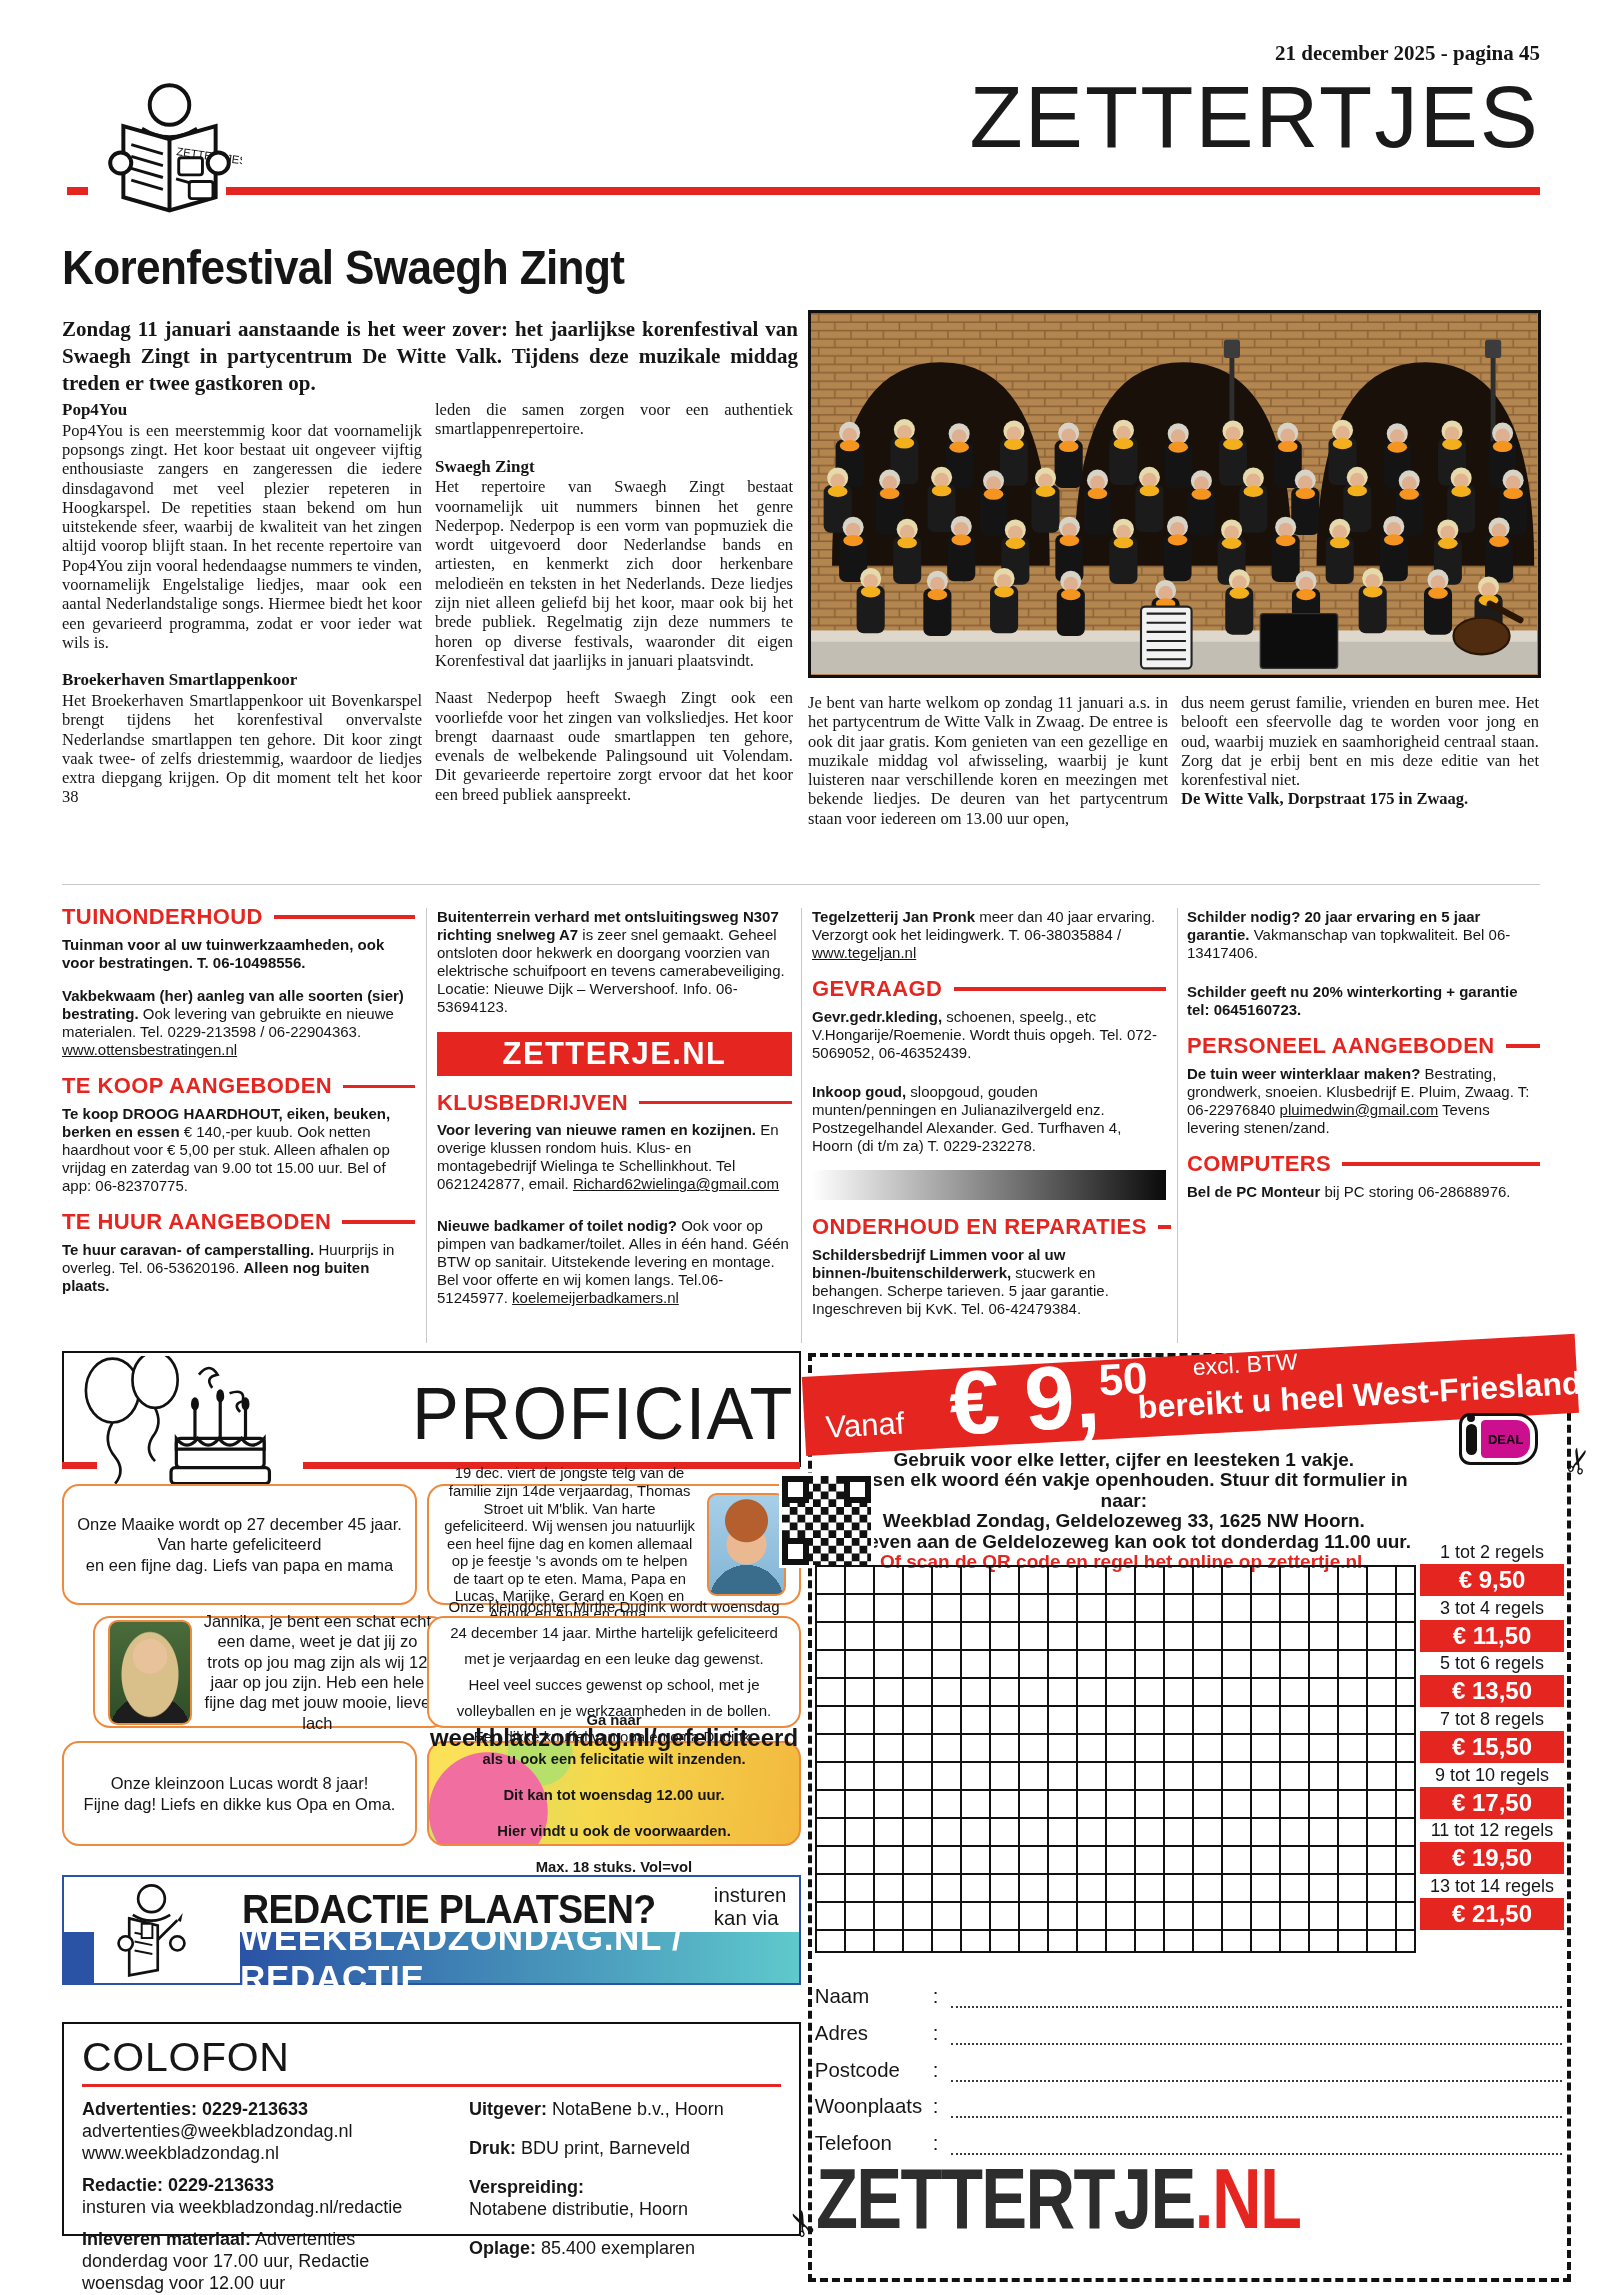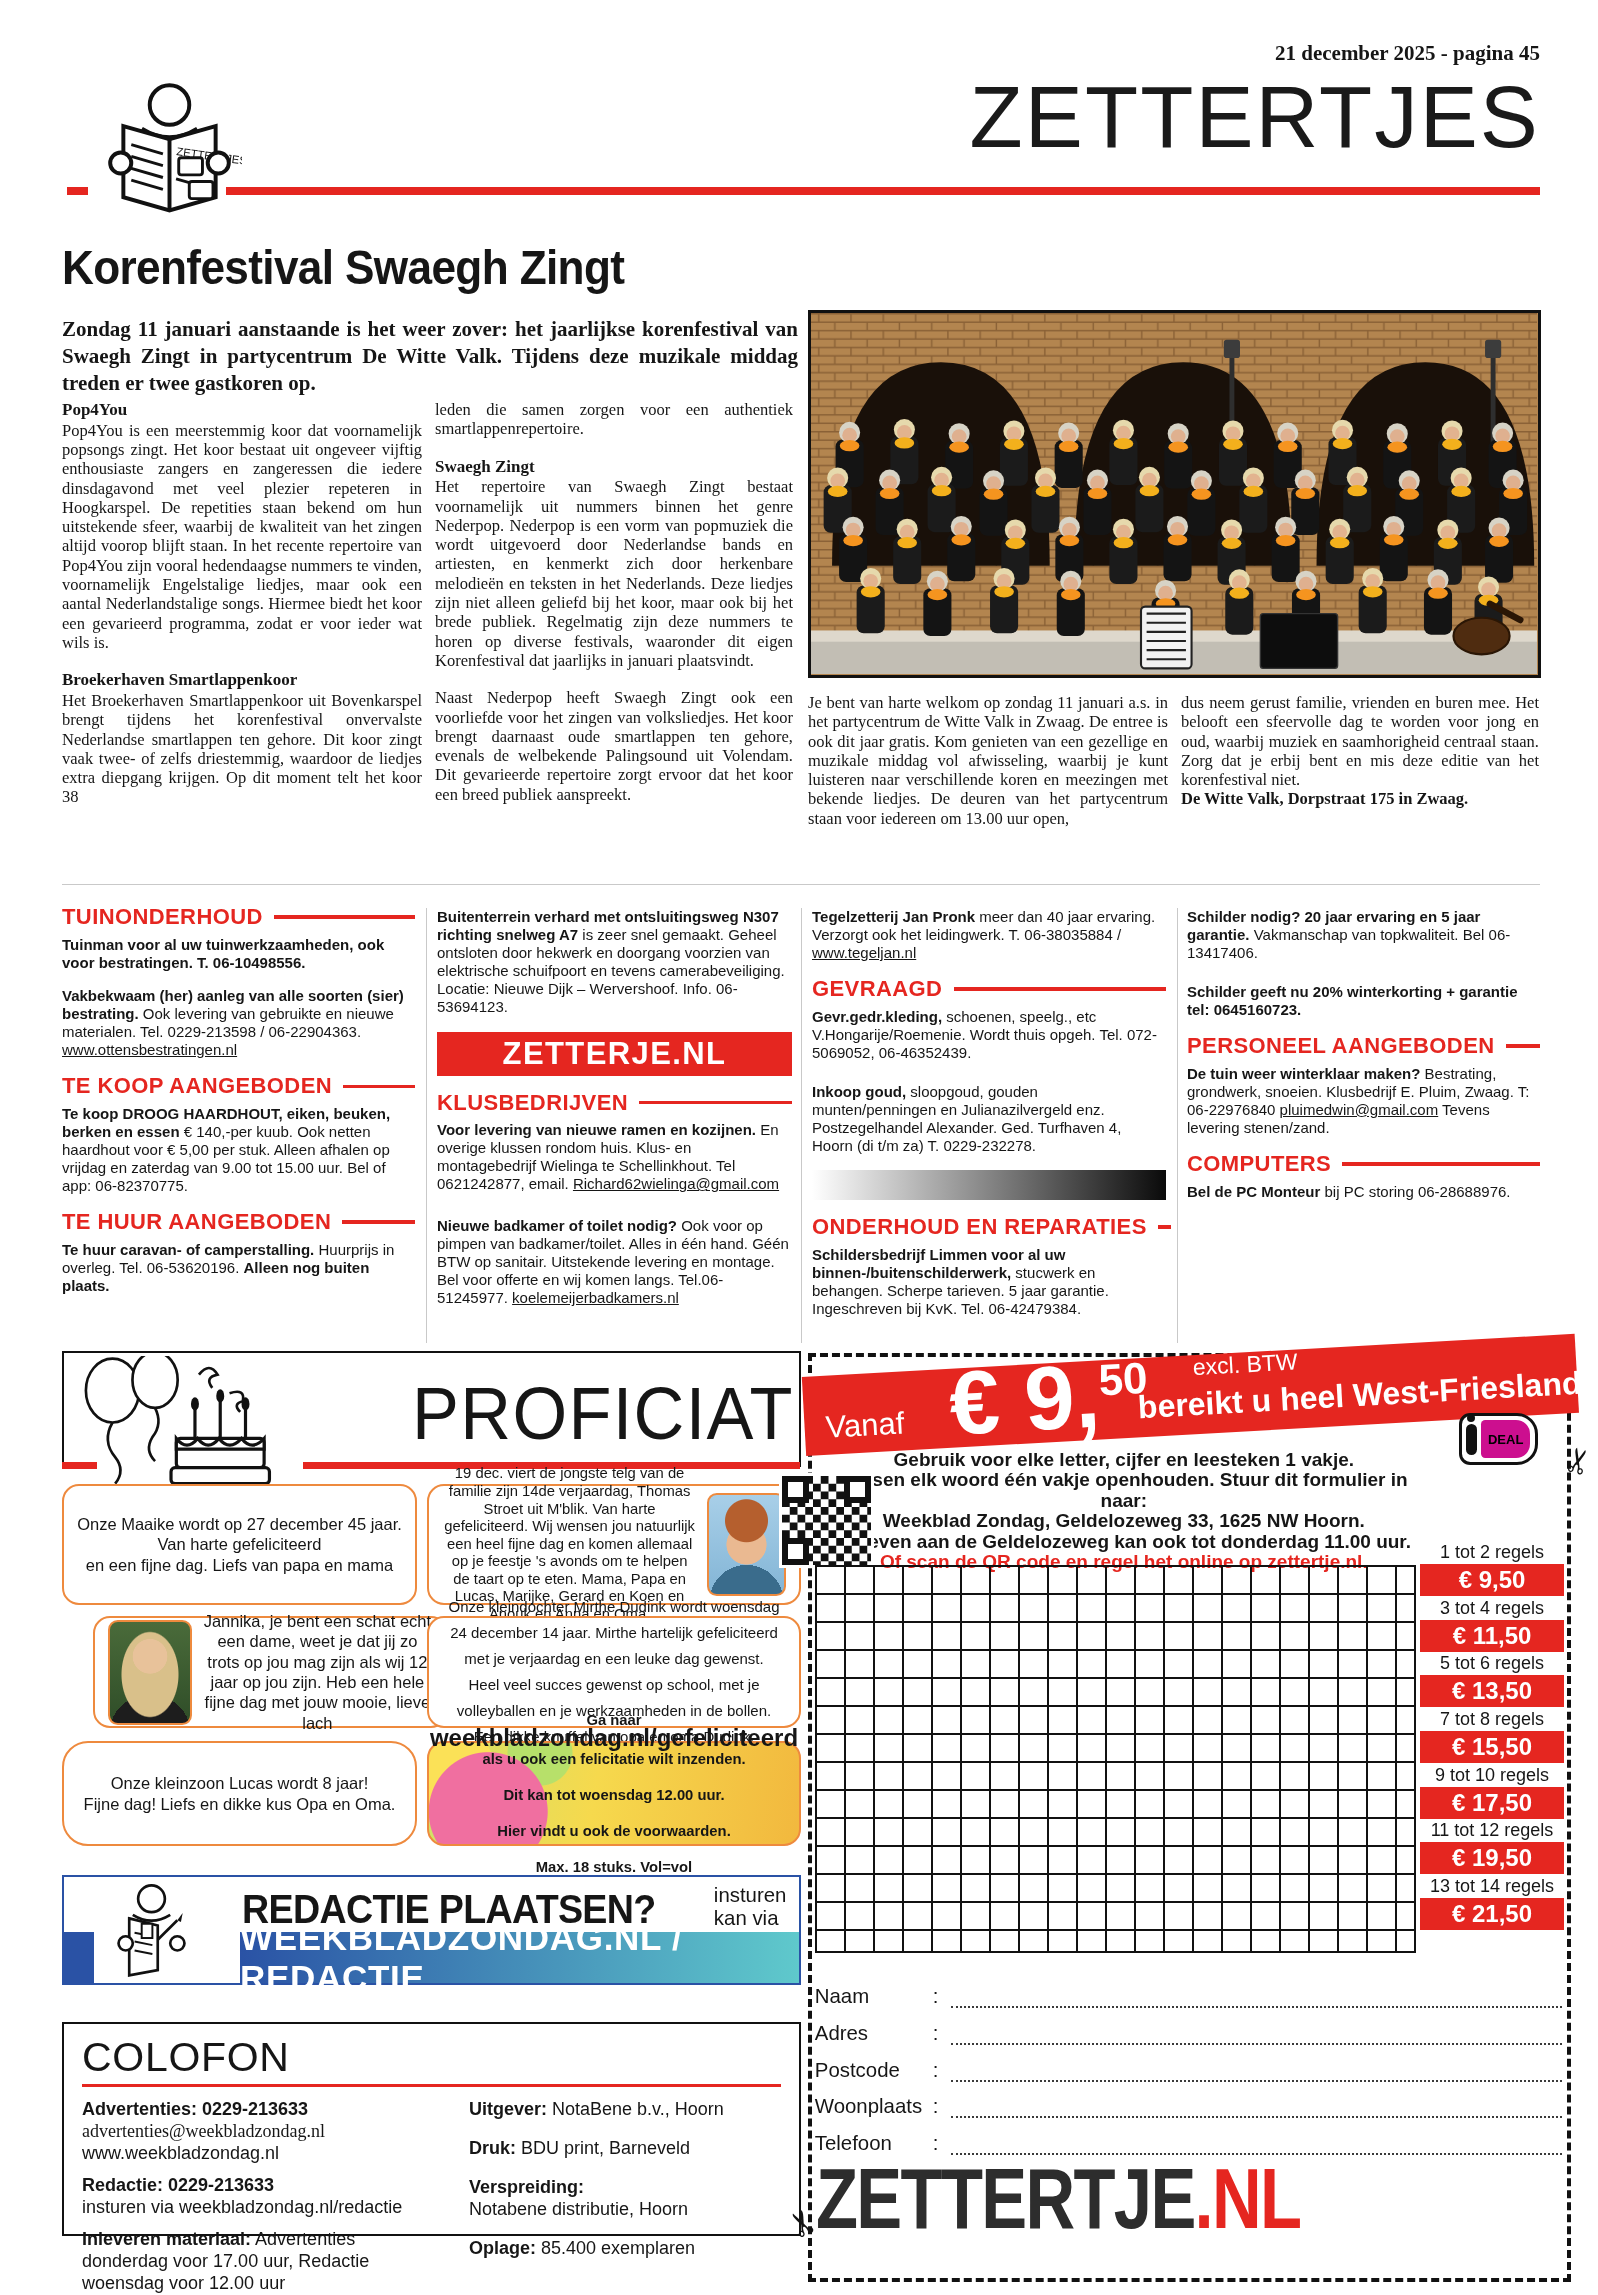--- a/index.html
+++ b/index.html
@@ -351,21 +351,21 @@
   </div>
   <div class="abs pbox" style="left:62px;top:1616px;width:355px;height:112px;margin-left:31px;">
     <div class="pphoto girlphoto"></div>
     <div class="txt">Jannika, je bent een schat echt een dame, weet je dat jij zo trots op jou mag zijn als wij 12 jaar op jou zijn. Heb een hele fijne dag met jouw mooie, lieve lach</div>
   </div>
   <div class="abs pbox" style="left:427px;top:1616px;width:374px;height:112px;font-size:15px;line-height:26px;">
     <div class="txt">Onze kleindochter Mirthe Dudink wordt woensdag 24 december 14 jaar. Mirthe hartelijk gefeliciteerd met je verjaardag en een leuke dag gewenst.
 Heel veel succes gewenst op school, met je volleyballen en je werkzaamheden in de bollen.
 Een dikke knuffel van opa en oma Dudink.</div>
   </div>
-  <div class="abs pbox" style="left:62px;top:1741px;width:355px;height:105px;border-radius:26px;">
+  <div class="abs pbox" style="left:62px;top:1741px;width:355px;height:105px;">
     <div class="txt">Onze kleinzoon Lucas wordt 8 jaar!
 Fijne dag! Liefs en dikke kus Opa en Oma.</div>
   </div>
   <div class="abs pbox promo" style="left:427px;top:1741px;width:374px;height:105px;font-size:14.8px;line-height:18px;">
     <div class="txt">
       <span>Ga naar </span><span class="big">weekbladzondag.nl/gefeliciteerd</span>
       <span style="display:block;">als u ook een felicitatie wilt inzenden.</span>
       <span style="display:block;">Dit kan tot woensdag 12.00 uur.</span>
       <span style="display:block;">Hier vindt u ook de voorwaarden.</span>
       <span style="display:block;">Max. 18 stuks. Vol=vol</span>
@@ -397,21 +397,21 @@
 kan via</div>
   </div>
 
   <div class="abs colofon" style="left:62px;top:2022px;width:739px;height:214px;">
     <div class="col-title">COLOFON</div>
     <div class="col-rule"></div>
     <div class="cols">
       <div class="cl">
         <div class="entry">
           <span class="b" style="display:block;">Advertenties: 0229-213633</span>
-          <span style="display:block;font-family:Liberation Serif, serif;">advertenties@weekbladzondag.nl</span>
+          <span style="display:block;">advertenties@weekbladzondag.nl</span>
           <span style="display:block;">www.weekbladzondag.nl</span>
         </div>
         <div class="entry">
           <span class="b" style="display:block;">Redactie: 0229-213633</span>
           <span style="display:block;">insturen via weekbladzondag.nl/redactie</span>
         </div>
         <div class="entry">
           <span class="b">Inleveren materiaal:</span><span> Advertenties donderdag voor 17.00 uur, Redactie woensdag voor 12.00 uur</span>
         </div>
       </div>

